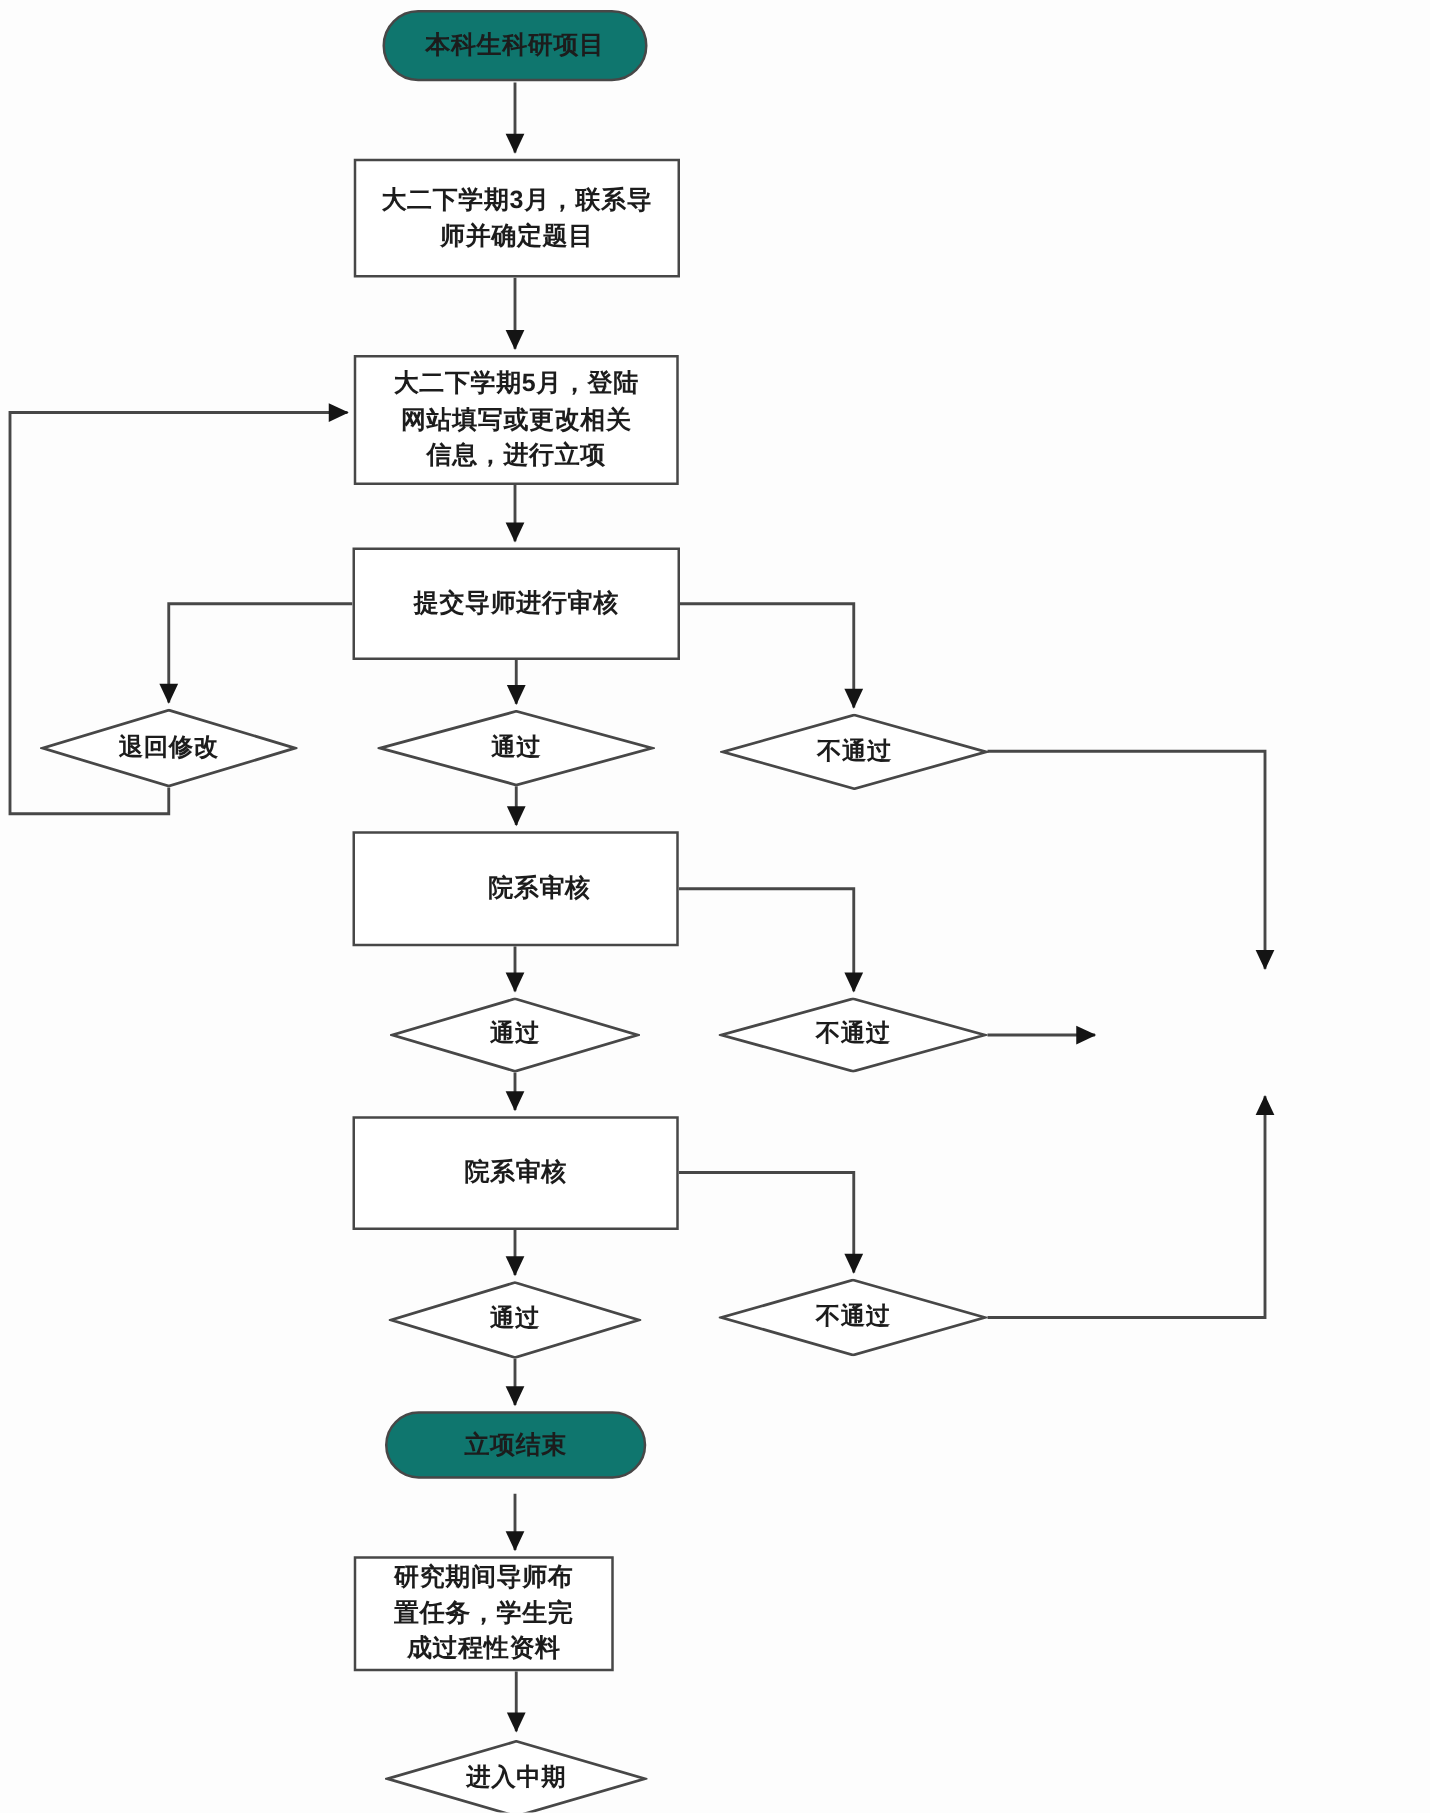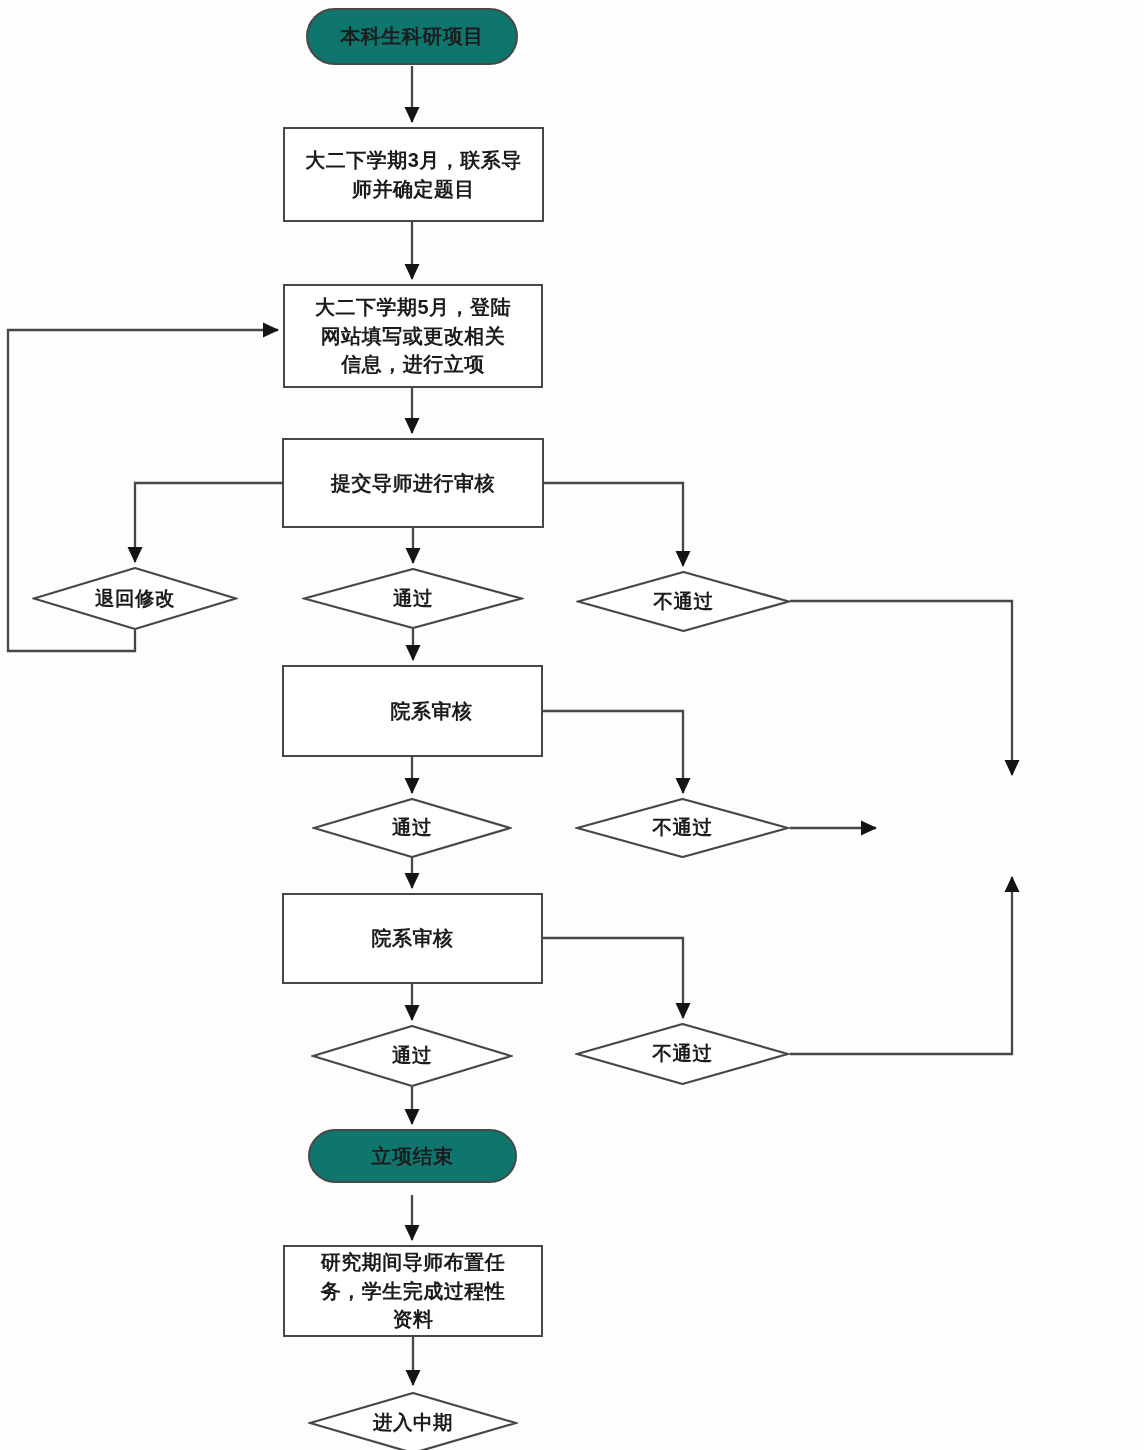--- a/index.html
+++ b/index.html
@@ -134,21 +134,21 @@
     <svg viewBox="0 0 100 60" preserveAspectRatio="none">
       <polygon points="50,1 99,30 50,59 1,30"></polygon>
     </svg>
     <span class="lbl">不通过</span>
   </div>
 
   <div class="node stadium" style="left:308px;top:1129px;width:209px;height:54px;font-family:Liberation Serif, serif;">
     <span class="lbl">立项结束</span>
   </div>
 
-  <div class="node rect pad-lg" style="left:283px;top:1245px;width:260px;height:92px;">
+  <div class="node rect pad-lg" style="left:283px;top:1245px;width:208px;height:92px;">
     <span class="lbl">研究期间导师布置任务，学生完成过程性资料</span>
   </div>
 
   <div class="node diamond" style="left:308px;top:1392px;width:210px;height:62px;">
     <svg viewBox="0 0 100 60" preserveAspectRatio="none">
       <polygon points="50,1 99,30 50,59 1,30"></polygon>
     </svg>
     <span class="lbl">进入中期</span>
   </div>
 

